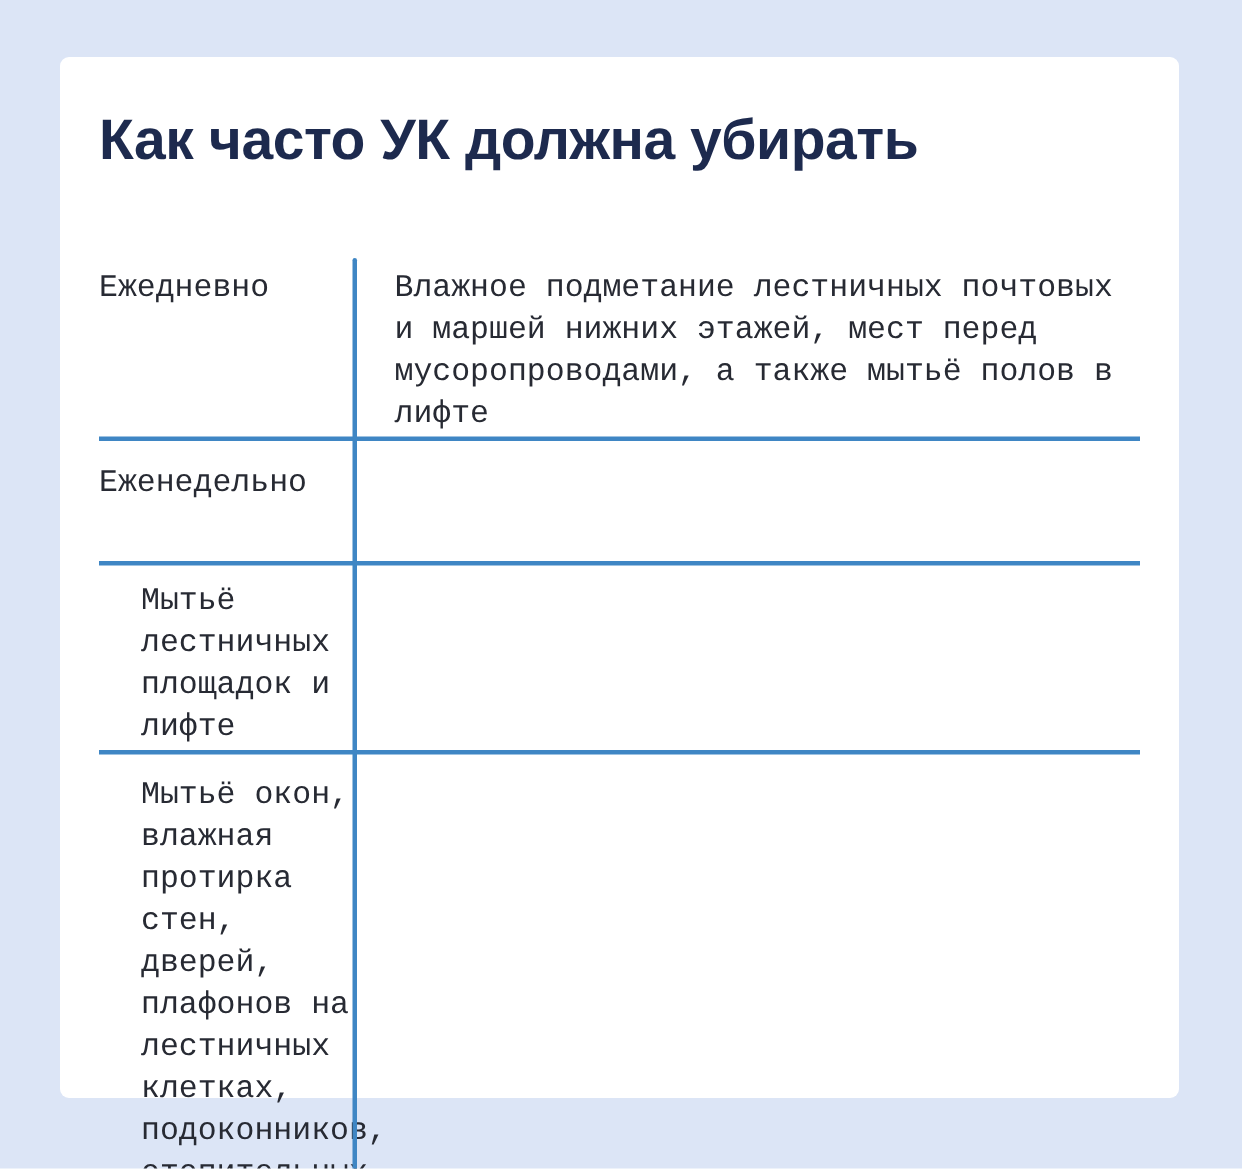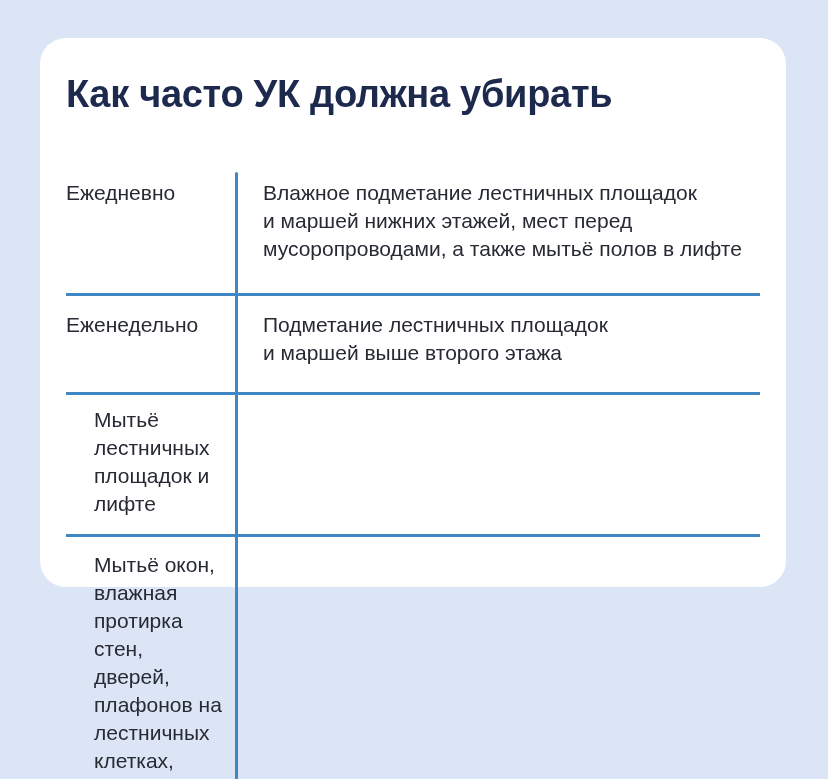--- a/index.html
+++ b/index.html
@@ -23,23 +23,23 @@
   .stage {
     position: relative;
     width: 828px;
     height: 779px;
   }
   .card {
     position: absolute;
     left: 40px;
     top: 38px;
     width: 746px;
-    height: 549px;
+    height: 694px;
     background: var(--card);
-    border-radius: 26px;
+    border-radius: 6px;
     padding: 34px 26px 0 26px;
   }
   .title {
     margin: 0;
     font-size: 38px;
     line-height: 44px;
     font-weight: 700;
     letter-spacing: -0.3px;
     color: var(--title);
   }
@@ -54,22 +54,23 @@
     top: 2px;
     bottom: 7px;
     width: 3px;
     background: var(--divider);
     border-radius: 2px;
   }
   .row {
     display: grid;
     grid-template-columns: 169px 1fr;
     align-items: start;
+    font-family: Liberation Mono, monospace;
   }
-  .row.bordered { border-top: 3px solid var(--divider); margin-top: 16px; }
+  .row.bordered { border-top: 3px solid var(--divider); }
   .row-1 { min-height: 107px; padding-top: 9px; }
   .row-2 { min-height: 83px;  padding-top: 15px; }
   .row-3 { min-height: 50px;  padding-top: 11px; }
   .row-4 { min-height: 183px; padding-top: 14px; }
   .freq {
     font-size: 21px;
     line-height: 28px;
     color: var(--text);
     padding-right: 10px;
   }
@@ -113,29 +114,27 @@
 <div class="stage">
   <div class="card">
 
     <h1 class="title">Как часто УК должна убирать</h1>
 
     <div class="table">
       <div class="vline"></div>
 
       <div class="row row-1">
         <div class="freq">Ежедневно</div>
-        <div class="desc">Влажное подметание лестничных площадок
+        <div class="desc">Влажное подметание лестничных почтовых
 и маршей нижних этажей, мест перед
 мусоропроводами, а также мытьё полов в лифте</div>
       </div>
 
       <div class="row row-2 bordered">
         <div class="freq">Еженедельно</div>
-        <div class="desc">Подметание лестничных площадок
-и маршей выше второго этажа</div>
       </div>
 
       <div class="row row-3 bordered">
         <div class="desc">Мытьё лестничных площадок и лифте</div>
       </div>
 
       <div class="row row-4 bordered">
         <div class="desc">Мытьё окон, влажная протирка стен,
 дверей, плафонов на лестничных клетках,
 подоконников, отопительных приборов,

